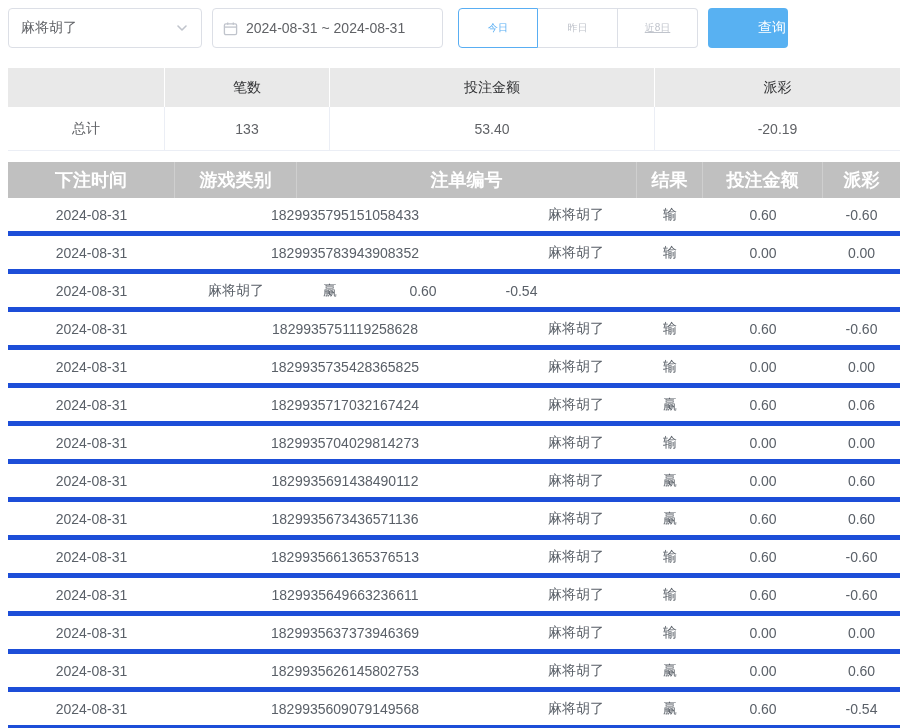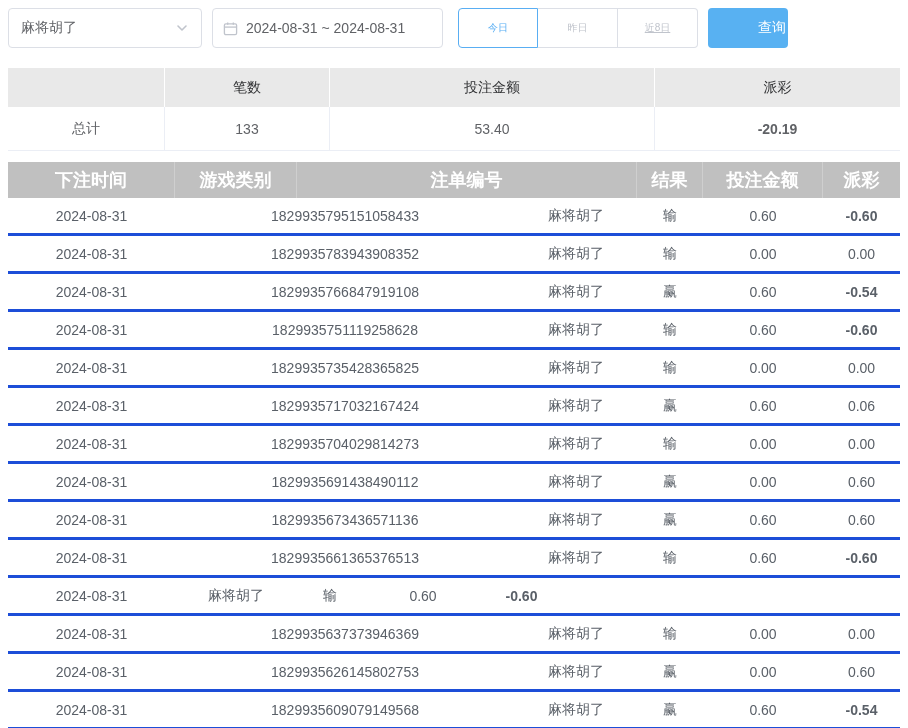--- a/index.html
+++ b/index.html
@@ -43,31 +43,31 @@
   .summary .s-row { display: flex; }
   .summary .s-cell {
     display: flex; align-items: center; justify-content: center;
     border-right: 1px solid #ebeef5; 
   }
   .summary .s-cell:last-child { border-right: none; }
   .summary .s-head .s-cell { background: #e9e9e9; height: 39px; color: #303133; border-right: 1px solid #fff; }
   .summary .s-head .s-cell:last-child { border-right: none; }
   .summary .s-body .s-cell { background: #fff; height: 43px; color: #606266; }
   .s-c1 { width: 157px; } .s-c2 { width: 165px; } .s-c3 { width: 325px; } .s-c4 { width: 245px; }
-  .neg { color: #f56c6c; font-weight: bold; }
+  .neg { color: #f56c6c; }
 
   
   .bet-table { position: absolute; top: 162px; left: 8px; width: 892px; }
   .t-head { display: flex; height: 36px; background: #c0c0c0; }
   .t-head .t-cell {
     color: #fff; font-weight: bold; display: flex; align-items: center; justify-content: center;
     border-right: 1px solid #cfcfcf; font-size: 18px;
   }
   .t-head .t-cell:last-child { border-right: none; }
-  .t-row { display: flex; height: 38px; border-bottom: 3px solid #1d4ed8; background: #fff; }
+  .t-row { display: flex; height: 38px; border-bottom: 5px solid #1d4ed8; background: #fff; }
   .t-row .t-cell {
     display: flex; align-items: center; justify-content: center; color: #5a6068; font-size: 14px;
   }
   .col-time { width: 167px; } .col-id { width: 340px; } .col-game { width: 122px; }
   .col-result { width: 66px; } .col-amount { width: 120px; } .col-payout { width: 77px; }
 </style>
 </head>
 <body>
 
 <div class="page">
@@ -139,21 +139,20 @@
         <div class="t-row">
           <div class="t-cell col-time">2024-08-31</div>
           <div class="t-cell col-id">1829935783943908352</div>
           <div class="t-cell col-game">麻将胡了</div>
           <div class="t-cell col-result">输</div>
           <div class="t-cell col-amount">0.00</div>
           <div class="t-cell col-payout">0.00</div>
         </div>
         <div class="t-row">
           <div class="t-cell col-time">2024-08-31</div>
-          <div class="t-cell col-id">1829935766847919108</div>
           <div class="t-cell col-game">麻将胡了</div>
           <div class="t-cell col-result">赢</div>
           <div class="t-cell col-amount">0.60</div>
           <div class="t-cell col-payout neg">-0.54</div>
         </div>
         <div class="t-row">
           <div class="t-cell col-time">2024-08-31</div>
           <div class="t-cell col-id">1829935751119258628</div>
           <div class="t-cell col-game">麻将胡了</div>
           <div class="t-cell col-result">输</div>
@@ -203,20 +202,21 @@
         <div class="t-row">
           <div class="t-cell col-time">2024-08-31</div>
           <div class="t-cell col-id">1829935661365376513</div>
           <div class="t-cell col-game">麻将胡了</div>
           <div class="t-cell col-result">输</div>
           <div class="t-cell col-amount">0.60</div>
           <div class="t-cell col-payout neg">-0.60</div>
         </div>
         <div class="t-row">
           <div class="t-cell col-time">2024-08-31</div>
+          <div class="t-cell col-id">1829935649663236611</div>
           <div class="t-cell col-game">麻将胡了</div>
           <div class="t-cell col-result">输</div>
           <div class="t-cell col-amount">0.60</div>
           <div class="t-cell col-payout neg">-0.60</div>
         </div>
         <div class="t-row">
           <div class="t-cell col-time">2024-08-31</div>
           <div class="t-cell col-id">1829935637373946369</div>
           <div class="t-cell col-game">麻将胡了</div>
           <div class="t-cell col-result">输</div>

